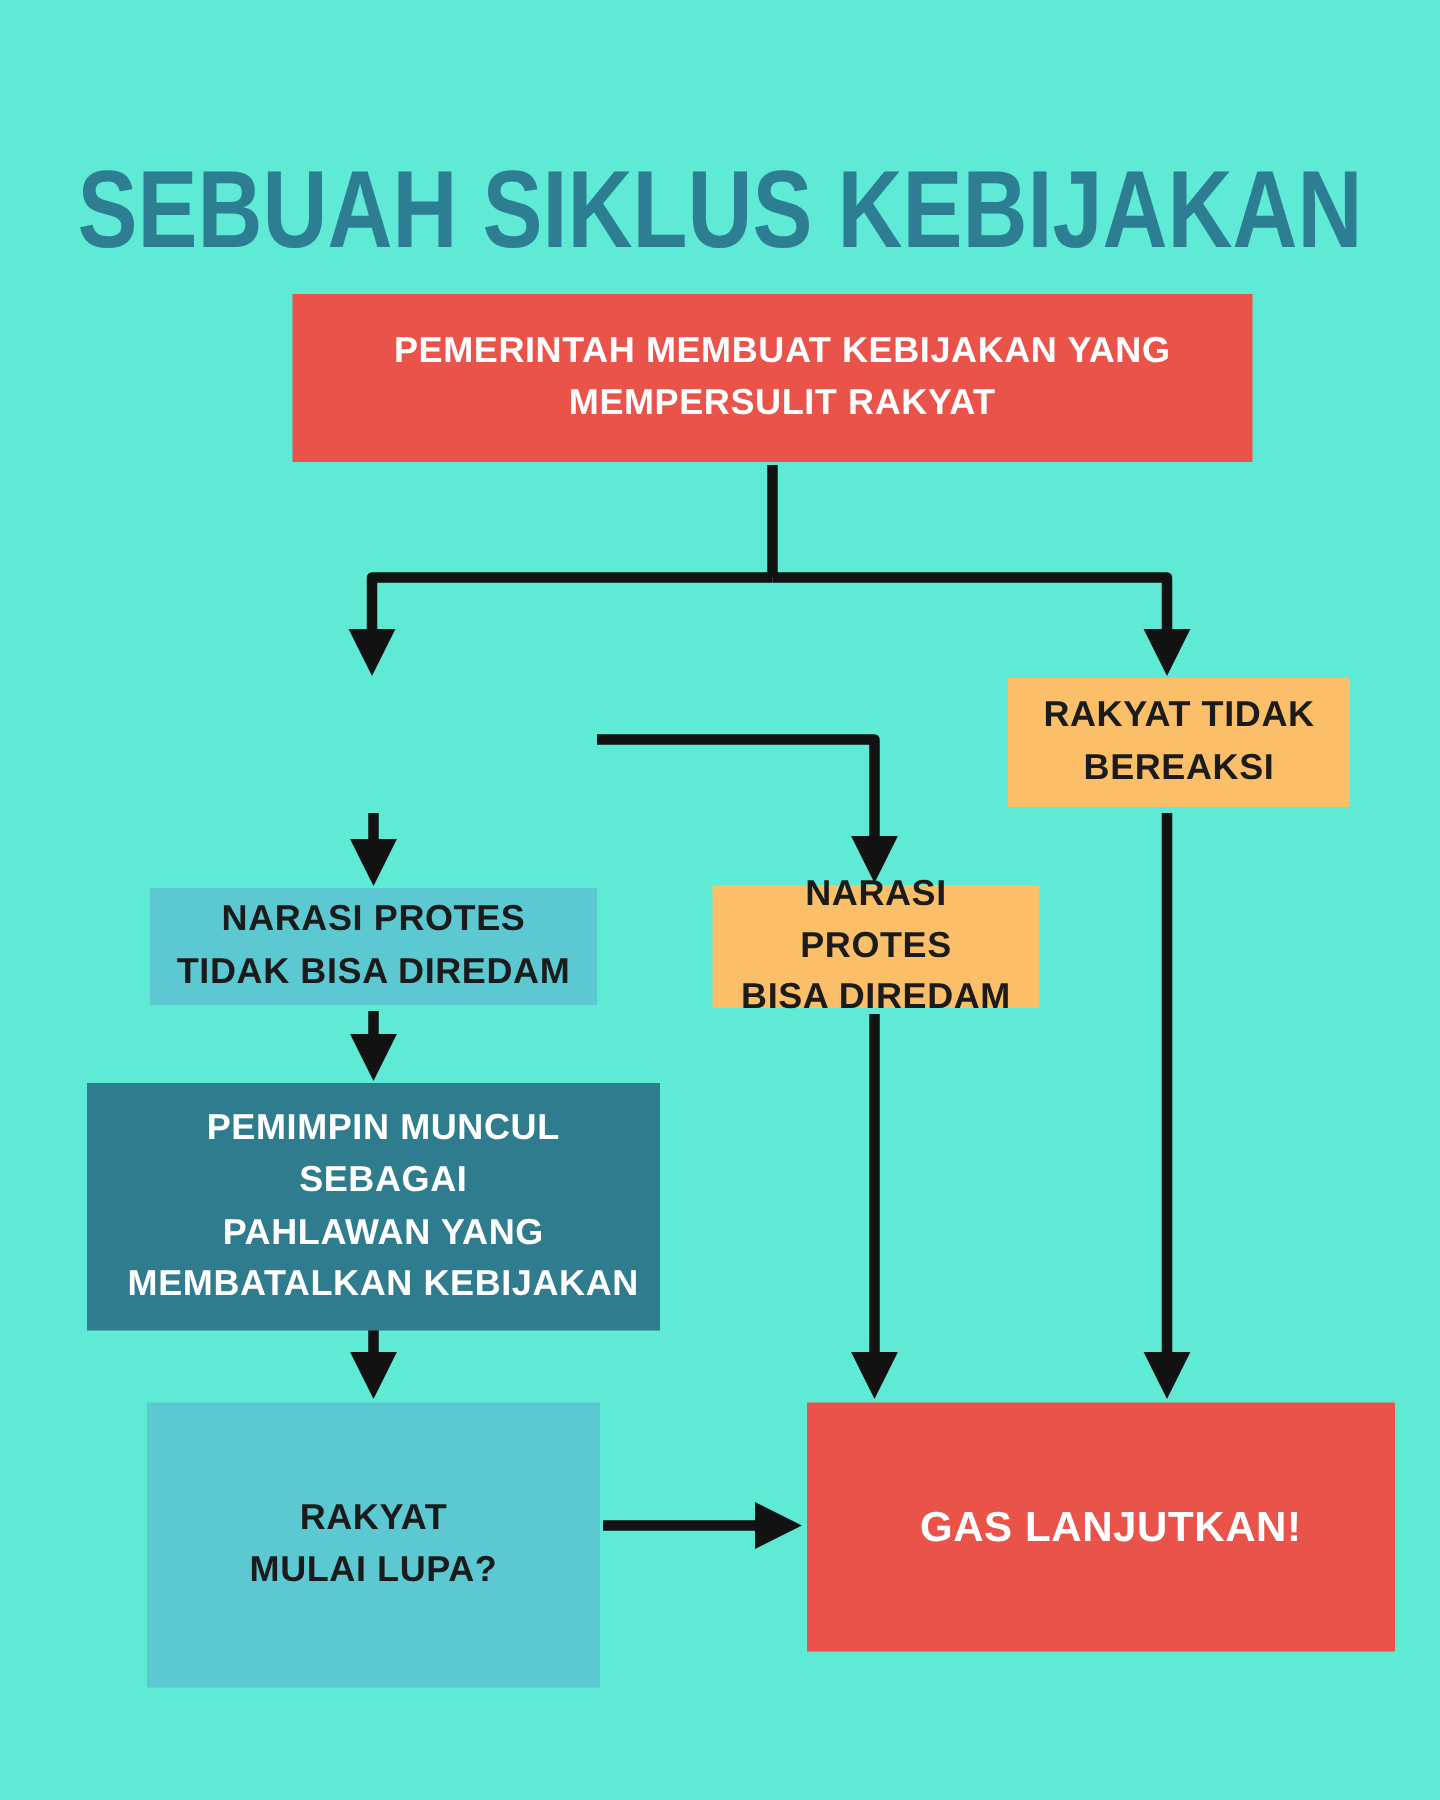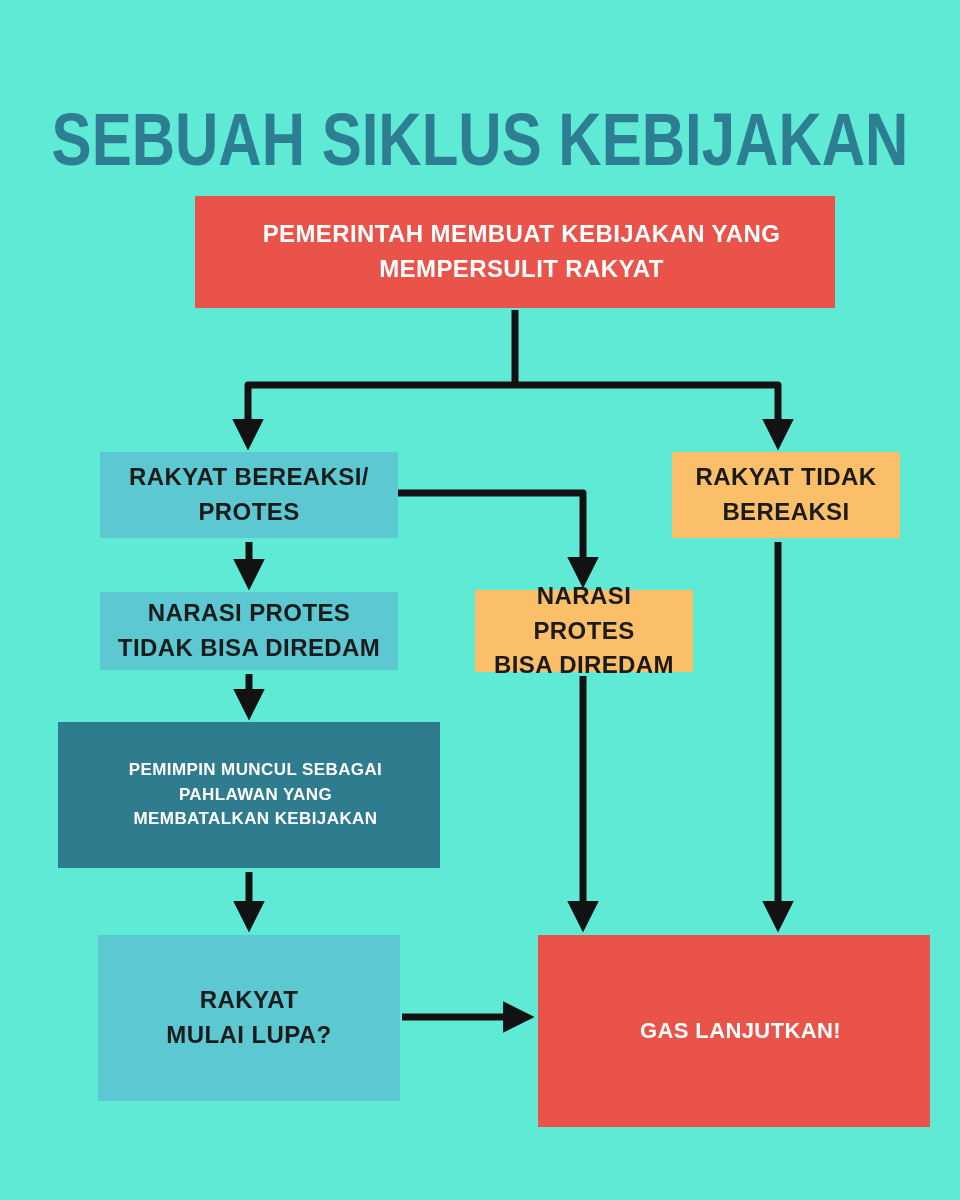--- a/index.html
+++ b/index.html
@@ -40,23 +40,23 @@
   .bg-red{background:var(--red);}
   .bg-teal{background:var(--teal_light);}
   .bg-teal-dark{background:var(--teal_dark);}
   .bg-orange{background:var(--orange);}
 
   #n-policy   {left:195px; top:196px; width:640px; height:112px;}
   #n-react    {left:100px; top:452px; width:298px; height:86px;}
   #n-noreact  {left:672px; top:452px; width:228px; height:86px;}
   #n-ntidak   {left:100px; top:592px; width:298px; height:78px;}
   #n-nbisa    {left:475px; top:590px; width:218px; height:82px;}
-  #n-pemimpin {left:58px;  top:722px; width:382px; height:146px; font-size:17px;}
-  #n-lupa     {left:98px;  top:935px; width:302px; height:166px;}
-  #n-gas      {left:538px; top:935px; width:392px; height:192px; font-size:22px;}
+  #n-pemimpin {left:58px;  top:722px; width:382px; height:165px; font-size:24px;}
+  #n-lupa     {left:98px;  top:935px; width:302px; height:190px;}
+  #n-gas      {left:538px; top:935px; width:392px; height:166px; font-size:28px;}
 
   .arrows{
     position:absolute;left:0;top:0;width:960px;height:1200px;
     pointer-events:none;
   }
   .arrows path.line{
     stroke:var(--arrow);
     stroke-width:7;
     fill:none;
     stroke-linejoin:round;
@@ -95,22 +95,20 @@
     <path class="line" marker-end="url(#ah)" d="M583 676 L583 920"></path>
 
     <path class="line" marker-end="url(#ah)" d="M778 542 L778 920"></path>
 
     <path class="line" marker-end="url(#ah)" d="M402 1017 L522 1017"></path>
   </svg>
 
   <div id="n-policy" class="node bg-red light-text">PEMERINTAH MEMBUAT KEBIJAKAN YANG
 MEMPERSULIT RAKYAT</div>
 
-  <div id="n-react" class="node bg-teal dark-text">RAKYAT BEREAKSI/
-PROTES</div>
 
   <div id="n-noreact" class="node bg-orange dark-text">RAKYAT TIDAK
 BEREAKSI</div>
 
   <div id="n-ntidak" class="node bg-teal dark-text">NARASI PROTES
 TIDAK BISA DIREDAM</div>
 
   <div id="n-nbisa" class="node bg-orange dark-text">NARASI PROTES
 BISA DIREDAM</div>
 

